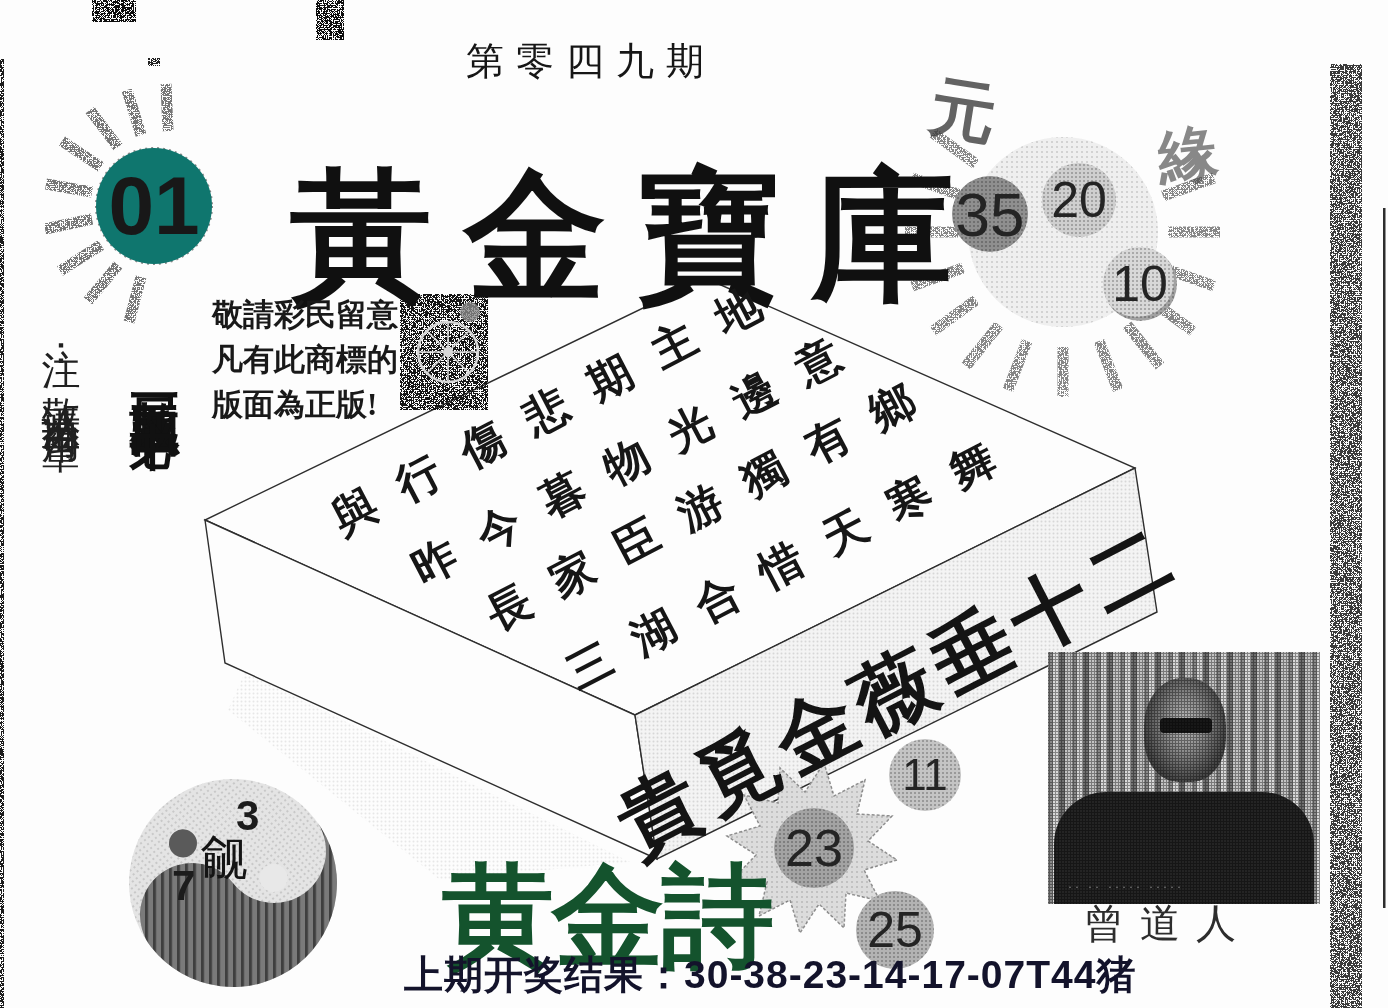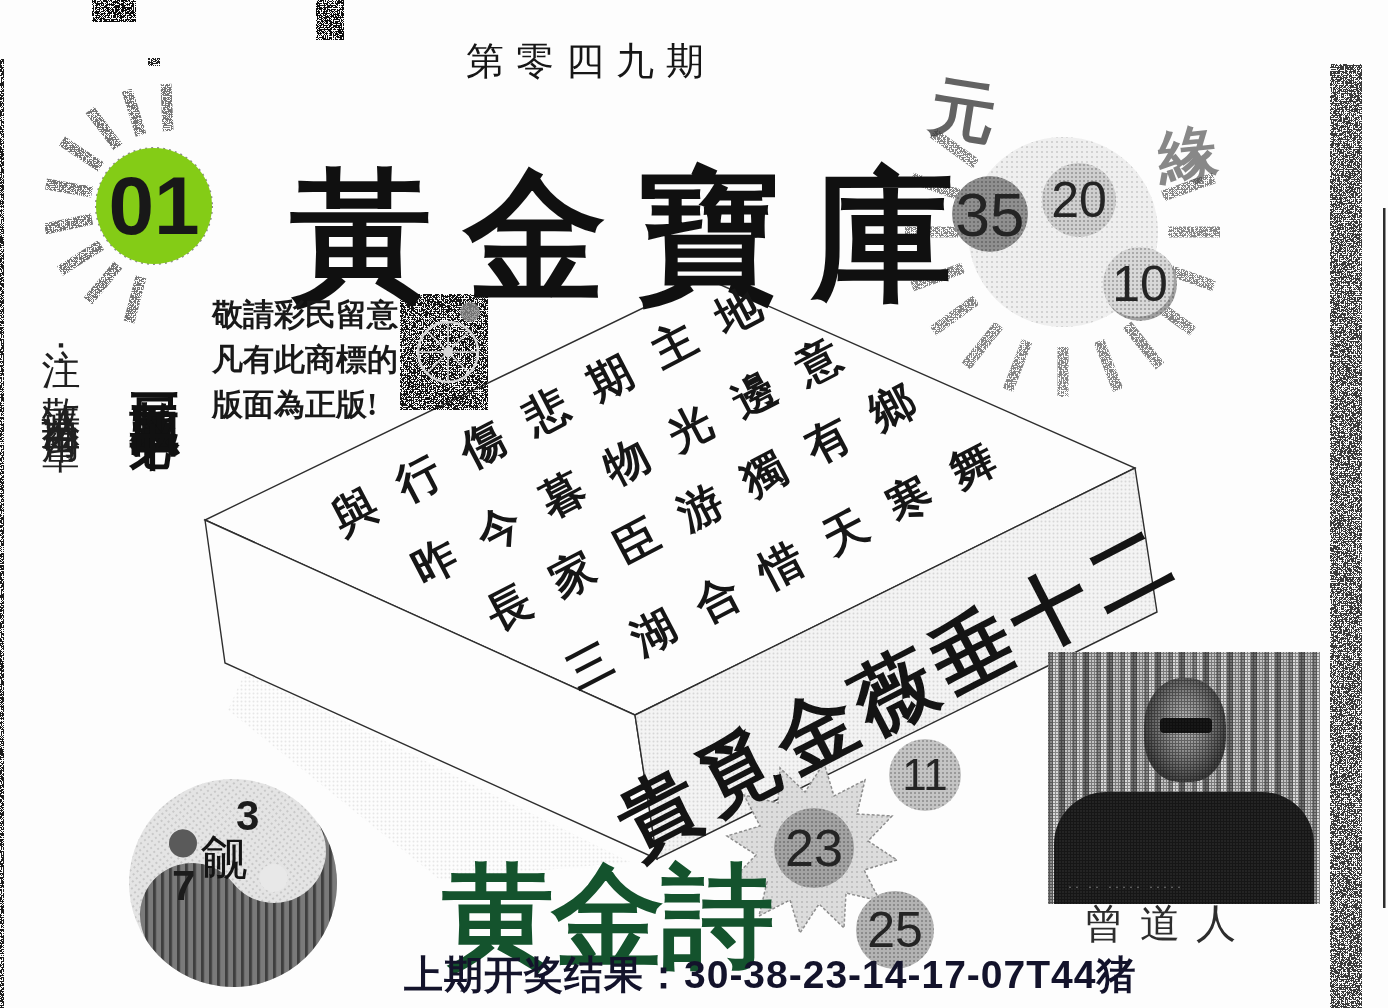--- a/index.html
+++ b/index.html
@@ -28,21 +28,21 @@
   .golden-poem{left:442px;top:842px;font-size:112px;font-weight:bold;letter-spacing:-2px;color:#14532d;}
   .result{left:404px;top:948px;font-family:"Liberation Sans","DejaVu Sans",sans-serif;
           font-size:39px;font-weight:bold;color:#13132b;letter-spacing:1px;z-index:6;}
 
   .glyph-yuan{left:930px;top:66px;font-size:66px;font-weight:bold;color:#3d3d3d;opacity:.8;transform:rotate(9deg);}
   .glyph-yuan2{left:1158px;top:116px;font-size:60px;font-weight:bold;color:#4a4a4a;opacity:.65;transform:rotate(-6deg);}
 
   .ball{position:absolute;border-radius:50%;display:flex;align-items:center;justify-content:center;
         font-family:"Liberation Sans","DejaVu Sans",sans-serif;color:#242424;z-index:4;
         background-image:radial-gradient(rgba(0,0,0,.22) 1px, rgba(0,0,0,0) 1.4px);background-size:4px 4px;}
-  #ball01{left:96px;top:148px;width:116px;height:116px;background-color:#84cc16;background-image:none;
+  #ball01{left:96px;top:148px;width:116px;height:116px;background-color:#0f766e;background-image:none;
           font-size:82px;font-weight:600;color:#181818;z-index:3;}
   #ball35{left:952px;top:176px;width:76px;height:76px;background-color:#8f8f8f;font-size:62px;}
   #ball20{left:1042px;top:163px;width:74px;height:74px;background-color:#cfcfcf;font-size:50px;}
   #ball14{left:1103px;top:247px;width:74px;height:74px;background-color:#d8d8d8;font-size:50px;box-shadow:inset -3px -4px 0 rgba(0,0,0,.25);}
   #ball11{left:889px;top:739px;width:72px;height:72px;background-color:#c4c4c4;font-size:44px;}
   #ball23{left:774px;top:808px;width:80px;height:80px;background-color:#a3a3a3;font-size:52px;}
   #ball41{left:935px;top:802px;width:78px;height:78px;background-color:#b5b5b5;font-size:50px;}
   #ball25{left:856px;top:891px;width:78px;height:78px;background-color:#b3b3b3;font-size:50px;z-index:4;}
 
   .yy-label{font-family:"Liberation Sans","DejaVu Sans",sans-serif;font-weight:bold;color:#1c1c1c;z-index:4;}

